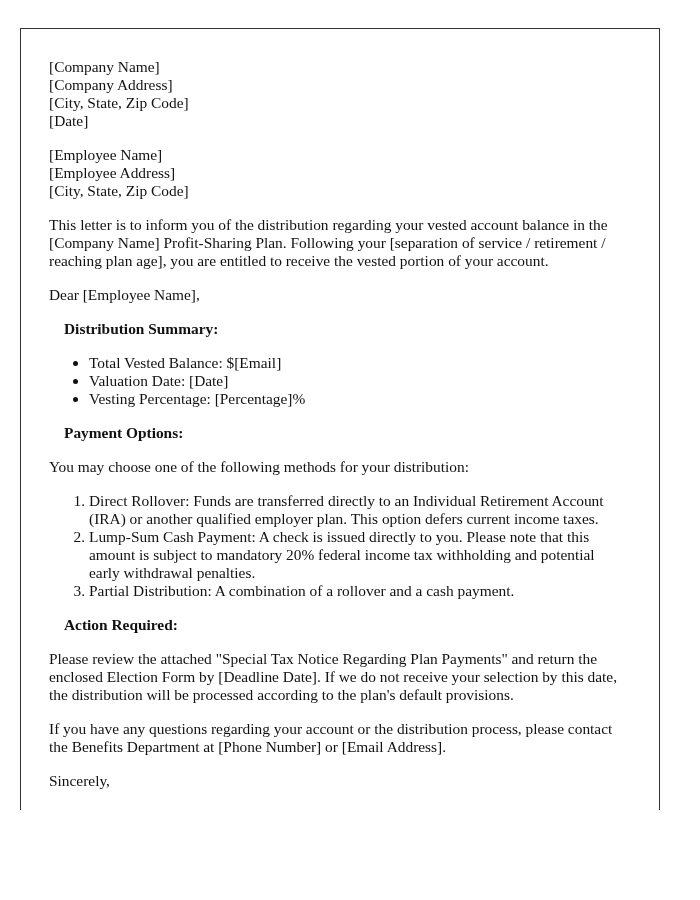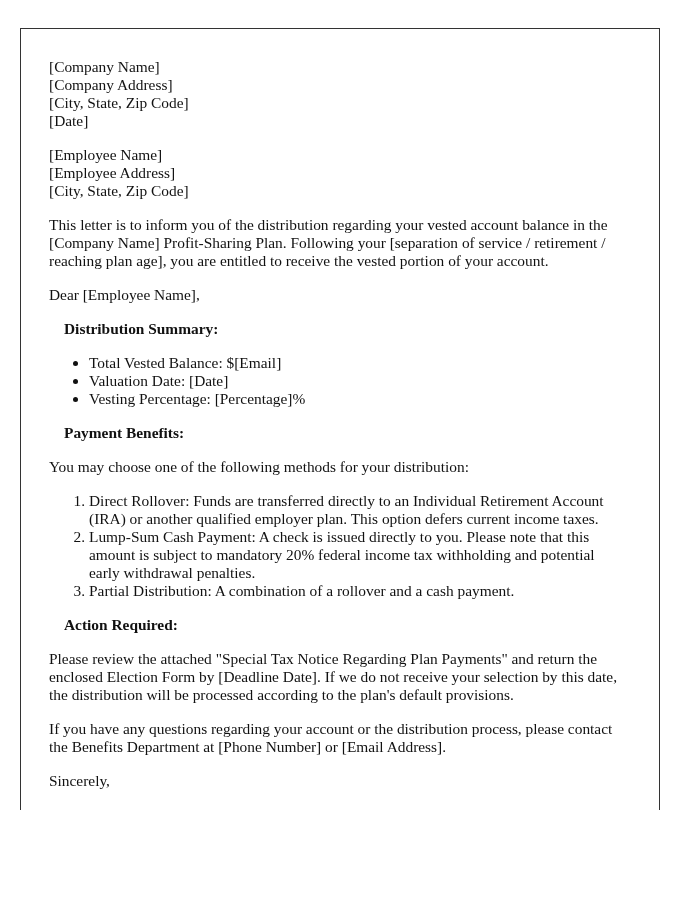--- a/index.html
+++ b/index.html
@@ -45,21 +45,21 @@
     <p>This letter is to inform you of the distribution regarding your vested account balance in the [Company Name] Profit-Sharing Plan. Following your [separation of service / retirement / reaching plan age], you are entitled to receive the vested portion of your account.</p>
     <p>Dear [Employee Name],</p>
 
     <div class="heading">Distribution Summary:</div>
     <ul>
       <li><b>Total Vested Balance:</b><span> $[Email]</span></li>
       <li><b>Valuation Date:</b><span> [Date]</span></li>
       <li><b>Vesting Percentage:</b><span> [Percentage]%</span></li>
     </ul>
 
-    <div class="heading">Payment Benefits:</div>
+    <div class="heading">Payment Options:</div>
     <p>You may choose one of the following methods for your distribution:</p>
     <ol>
       <li><b>Direct Rollover:</b><span> Funds are transferred directly to an Individual Retirement Account (IRA) or another qualified employer plan. This option defers current income taxes.</span></li>
       <li><b>Lump-Sum Cash Payment:</b><span> A check is issued directly to you. Please note that this amount is subject to mandatory 20% federal income tax withholding and potential early withdrawal penalties.</span></li>
       <li><b>Partial Distribution:</b><span> A combination of a rollover and a cash payment.</span></li>
     </ol>
 
     <div class="heading">Action Required:</div>
     <p>Please review the attached "Special Tax Notice Regarding Plan Payments" and return the enclosed Election Form by [Deadline Date]. If we do not receive your selection by this date, the distribution will be processed according to the plan's default provisions.</p>
 

